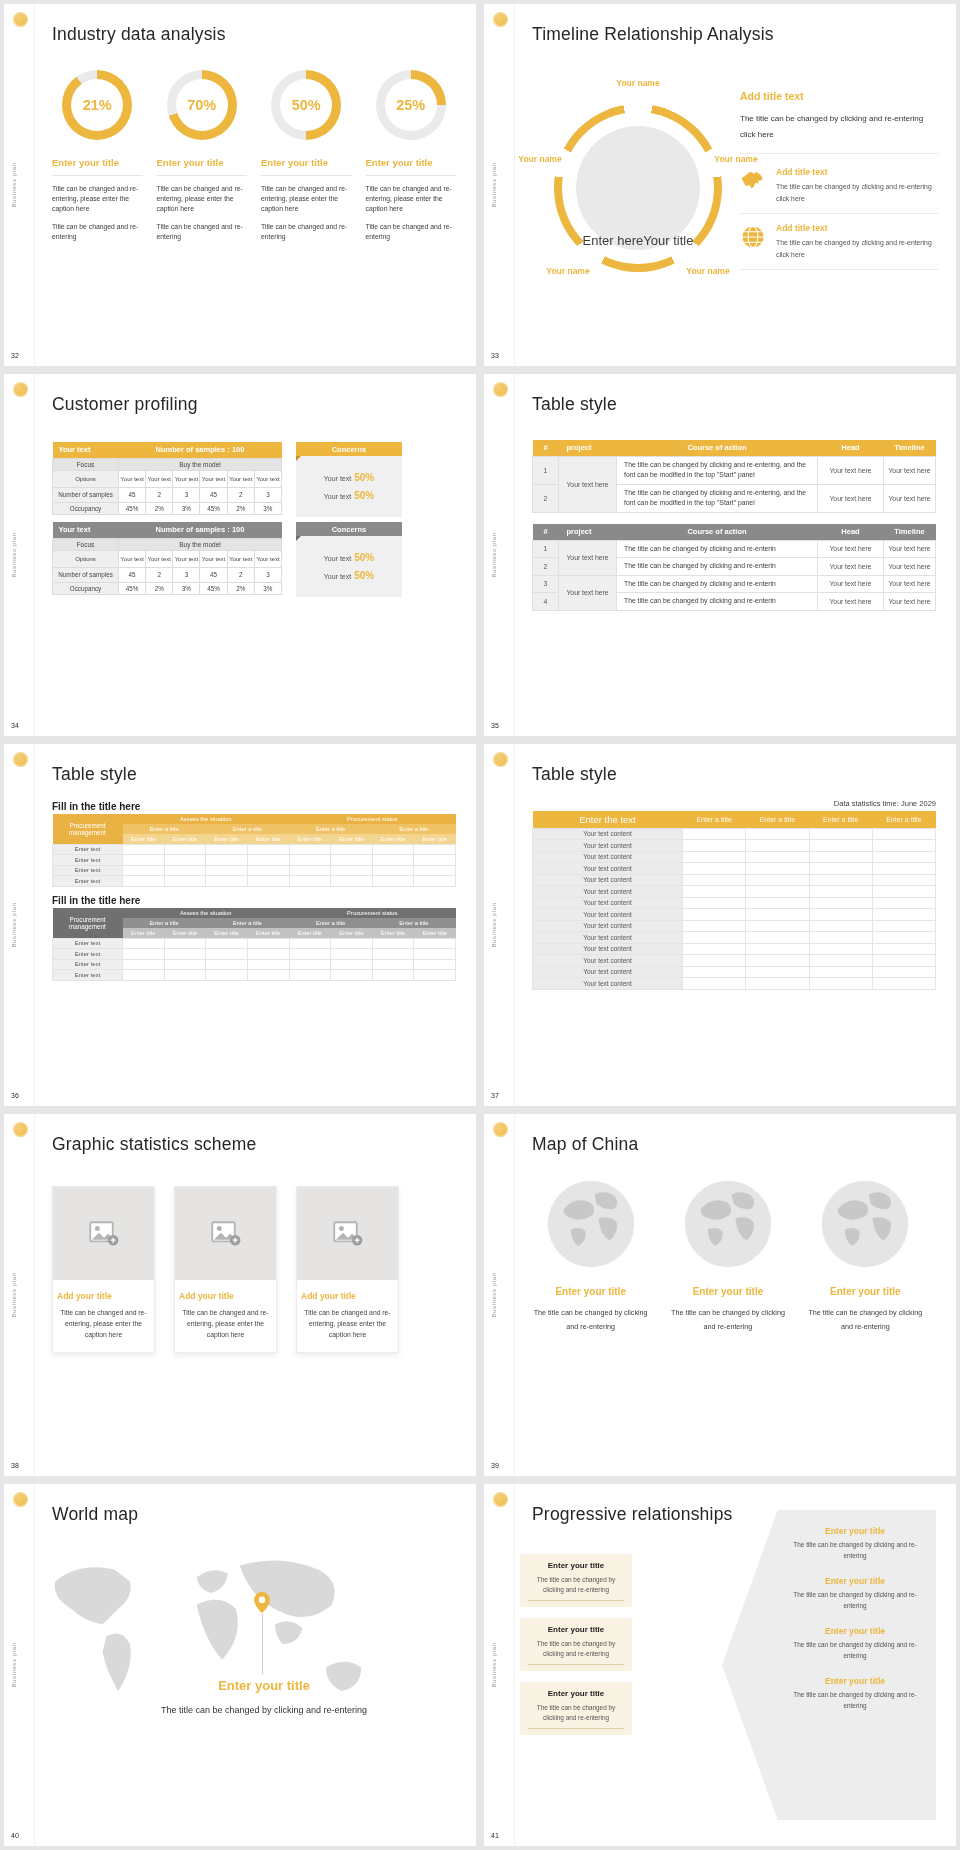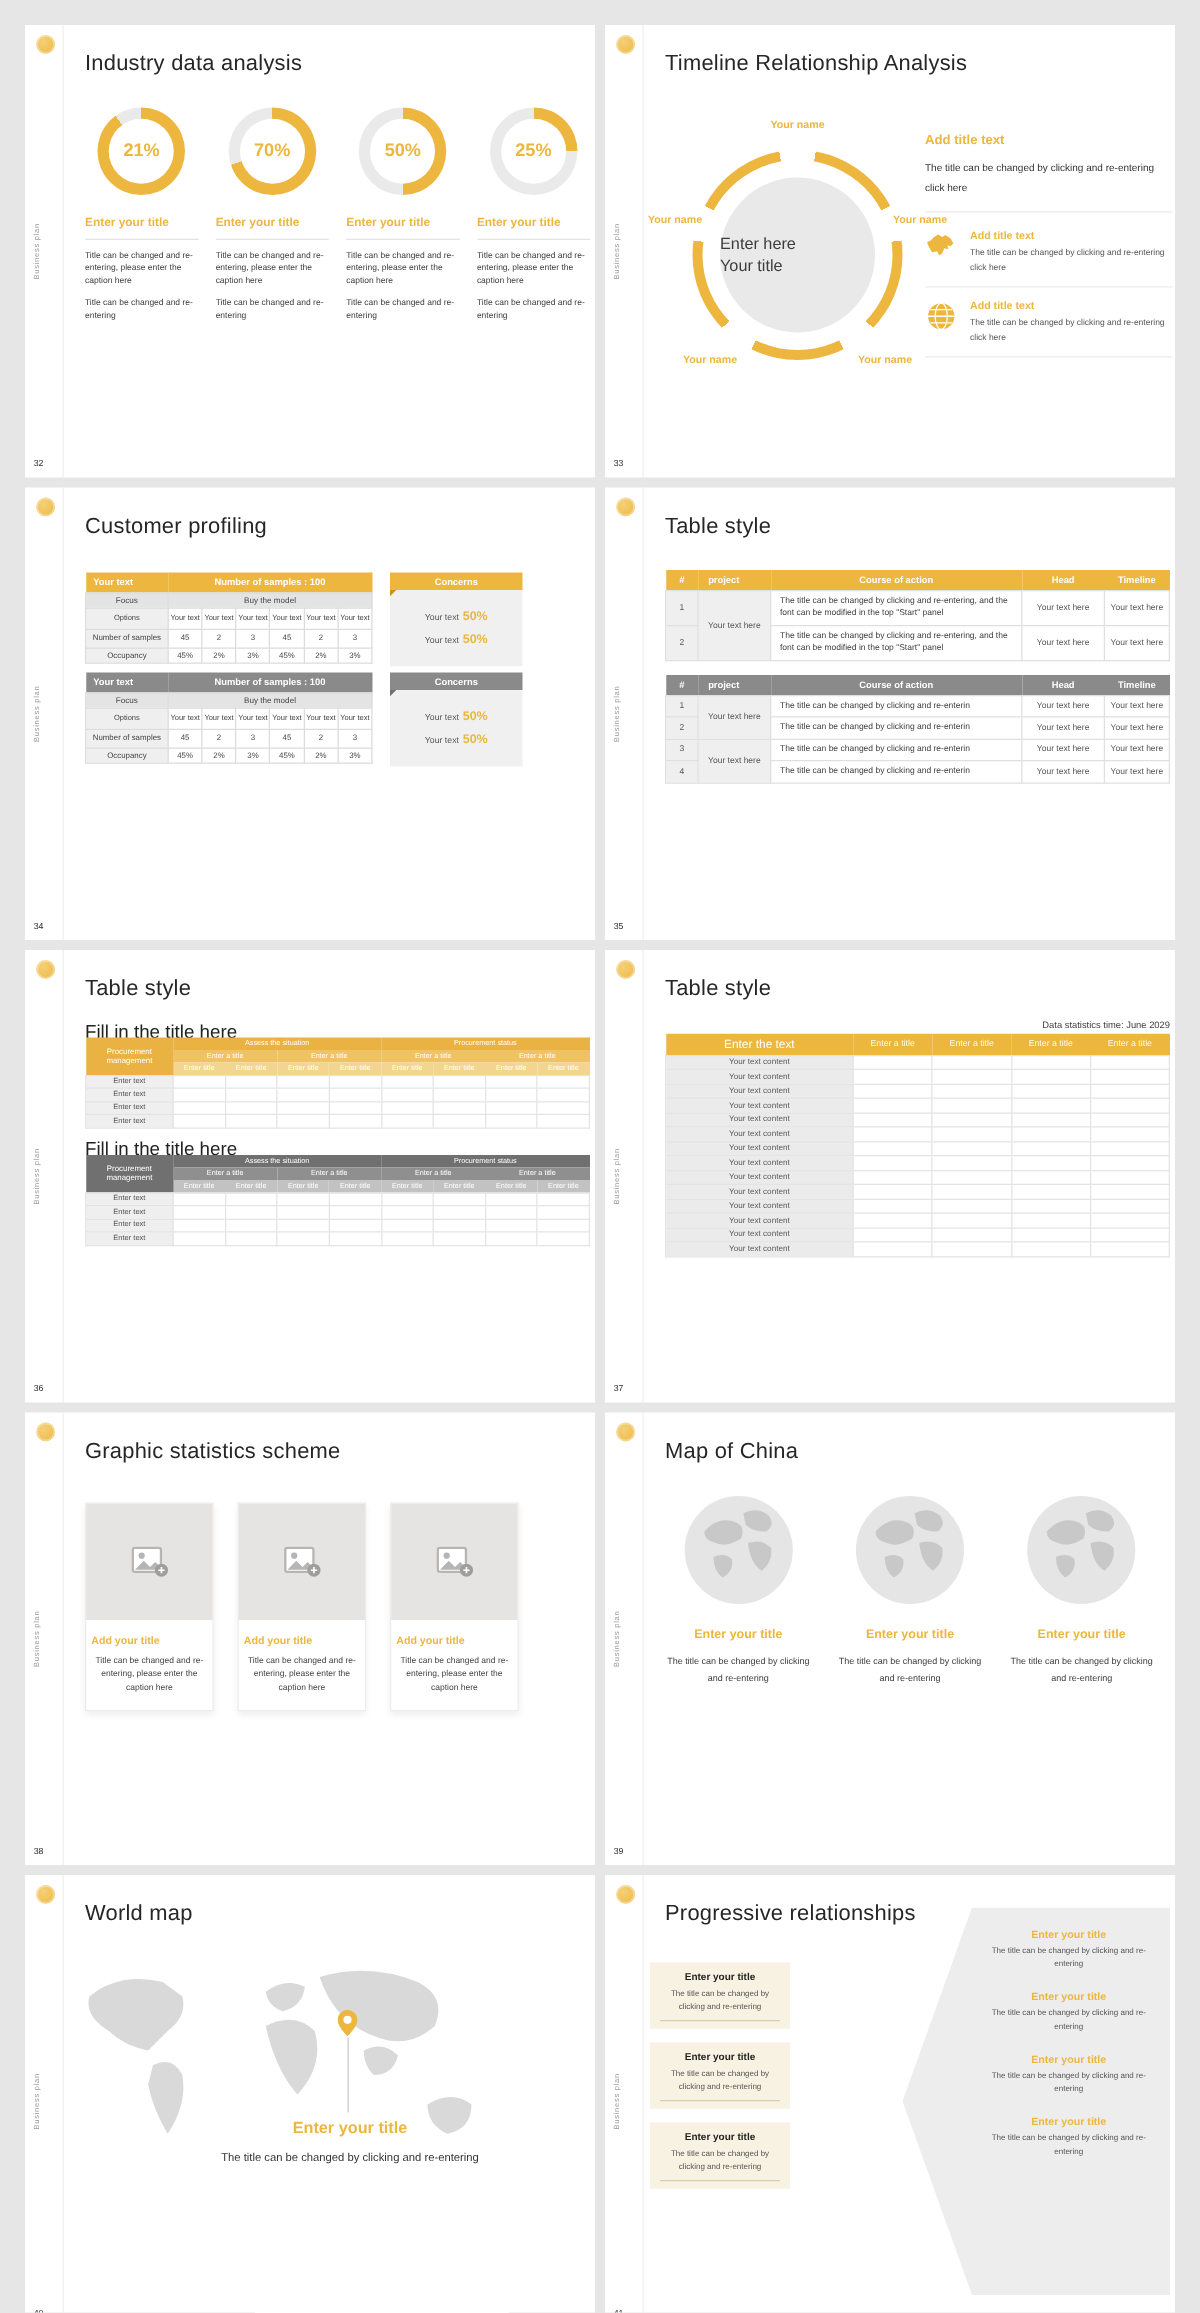--- a/index.html
+++ b/index.html
@@ -1,37 +1,37 @@
 <!DOCTYPE html>
 <html><head>
 <meta charset="utf-8">
 <style>
 *{margin:0;padding:0;box-sizing:border-box}
 html,body{width:960px}
 body{height:1850px;background:#E6E6E6;font-family:"Liberation Sans",sans-serif;-webkit-font-smoothing:antialiased}
-.grid{display:grid;grid-template-columns:1fr 1fr;grid-auto-rows:362px;gap:8px;padding:20px;height:1850px}
+.grid{display:grid;grid-template-columns:1fr 1fr;grid-auto-rows:362px;gap:8px;padding:4px;height:1850px}
 .card{background:#fff;position:relative;overflow:hidden}
 .card::before{content:"";position:absolute;left:30px;top:0;bottom:0;width:1px;background:#F0F0F0}
 .logo{position:absolute;left:9px;top:8px;width:15px;height:15px;border-radius:50%;background:radial-gradient(circle at 38% 35%,#F5D078,#ECB63F);box-shadow:inset 0 0 0 1.5px rgba(255,255,255,.35)}
 .vtext{position:absolute;left:7px;top:50%;transform:translateY(-50%) rotate(180deg);writing-mode:vertical-rl;font-size:6px;color:#9A9A9A;letter-spacing:.6px}
 .title{position:absolute;left:48px;top:20px;font-size:17.5px;font-weight:400;color:#262626;letter-spacing:.2px}
 .num{position:absolute;left:7px;bottom:7px;font-size:7px;color:#2B2B2B}
 h3,h4{font-weight:bold}
 
 .donuts{position:absolute;left:48px;top:66px;width:404px;display:grid;grid-template-columns:repeat(4,1fr);column-gap:14px}
 .donut{width:70px;height:70px;border-radius:50%;position:relative;margin:0 auto}
 .donut::after{content:"";position:absolute;inset:9px;background:#fff;border-radius:50%}
 .donut-num{position:absolute;inset:0;display:flex;align-items:center;justify-content:center;font-size:14.5px;font-weight:bold;color:#ECB63F;z-index:1}
 .dcol h3{margin-top:17px;font-size:9.5px;color:#ECB63F}
 .dcol hr{border:none;border-top:1px solid #E4E4E4;margin:7px 0 8px}
 .cap{font-size:6.8px;line-height:1.5;color:#3D3D3D;margin-bottom:7px}
 
 .ring{position:absolute;left:70px;top:100px;width:168px;height:168px;border-radius:50%;background:repeating-conic-gradient(from -62deg,#ECB63F 0 52deg,transparent 52deg 72deg)}
 .ring::after{content:"";position:absolute;inset:8px;background:#fff;border-radius:50%}
-.hub{position:absolute;left:92px;top:122px;width:124px;height:124px;border-radius:50%;background:#E9E9E9;display:flex;flex-direction:column;align-items:flex-start;justify-content:center;font-size:13px;color:#3C3C3C;z-index:1;text-align:center;line-height:1.4}
+.hub{position:absolute;left:92px;top:122px;width:124px;height:124px;border-radius:50%;background:#E9E9E9;display:flex;flex-direction:row;align-items:flex-end;justify-content:center;font-size:13px;color:#3C3C3C;z-index:1;text-align:center;line-height:1.4}
 .nm{position:absolute;width:44px;text-align:center;font-size:8.5px;font-weight:bold;color:#ECB63F;line-height:1.25;z-index:2}
 .n1{left:132px;top:74px}.n2{left:34px;top:150px}.n3{left:230px;top:150px}.n4{left:62px;top:262px}.n5{left:202px;top:262px}
 .r33{position:absolute;left:256px;top:86px;width:198px}
 .r33>h3{font-size:10.5px;color:#ECB63F;margin-bottom:9px}
 .r33 .lead{font-size:8px;color:#333;line-height:2;padding-bottom:10px;border-bottom:1px solid #ECECEC;margin-bottom:4px}
 .it{display:flex;gap:10px;align-items:flex-start;padding:9px 0;border-bottom:1px solid #ECECEC}
 .it svg{width:26px;height:24px;flex:none;margin-top:2px}
 .it h4{font-size:8.5px;color:#ECB63F;margin-bottom:4px}
 .it p{font-size:6.8px;color:#555;line-height:1.7}
 
@@ -60,21 +60,21 @@
 .t35{position:absolute;left:48px;width:404px;border-collapse:collapse;table-layout:fixed}
 .t35.one{top:66px}.t35.two{top:150px}
 .t35 th{height:16px;color:#fff;font-size:7.5px;font-weight:bold}
 .t35.one th{background:#ECB63F}.t35.two th{background:#8A8A8A}
 .t35 th:nth-child(2){text-align:left;padding-left:8px}
 .t35 td{border:1px solid #E0E0E0;font-size:6.8px;color:#555;text-align:center}
 .t35.one td{height:27px}.t35.two td{height:14px}
 .t35 td.act{text-align:left;padding:3px 7px;line-height:1.55;color:#3E3E3E}
 .t35 td.shade{background:#EFEFEF}
 
-.sub36{position:absolute;left:48px;font-size:15px;font-weight:normal;color:#222}
+.sub36{position:absolute;left:48px;font-size:10px;font-weight:bold;color:#222}
 .sub36.a{top:57px}.sub36.b{top:151px}
 .t36{position:absolute;left:48px;width:404px;border-collapse:collapse;table-layout:fixed}
 .t36.a{top:70px}.t36.b{top:164px}
 .t36 th{font-size:5.8px;font-weight:normal;color:#fff;height:10px}
 .t36 th.corner{font-size:6.3px;width:70px}
 .t36.a th.corner{background:#E7AC35}.t36.a .r1 th{background:#EAB143}.t36.a .r2 th{background:#EFC265}.t36.a .r3 th{background:#F4D58F}
 .t36.b th.corner{background:#606060}.t36.b .r1 th{background:#707070}.t36.b .r2 th{background:#8F8F8F}.t36.b .r3 th{background:#C2C2C2}
 .t36 tbody td{border:1px solid #E4E4E4;height:10.5px}
 .t36 tbody td.lbl{background:#EFEFEF;font-size:6px;color:#555;text-align:center}
 

